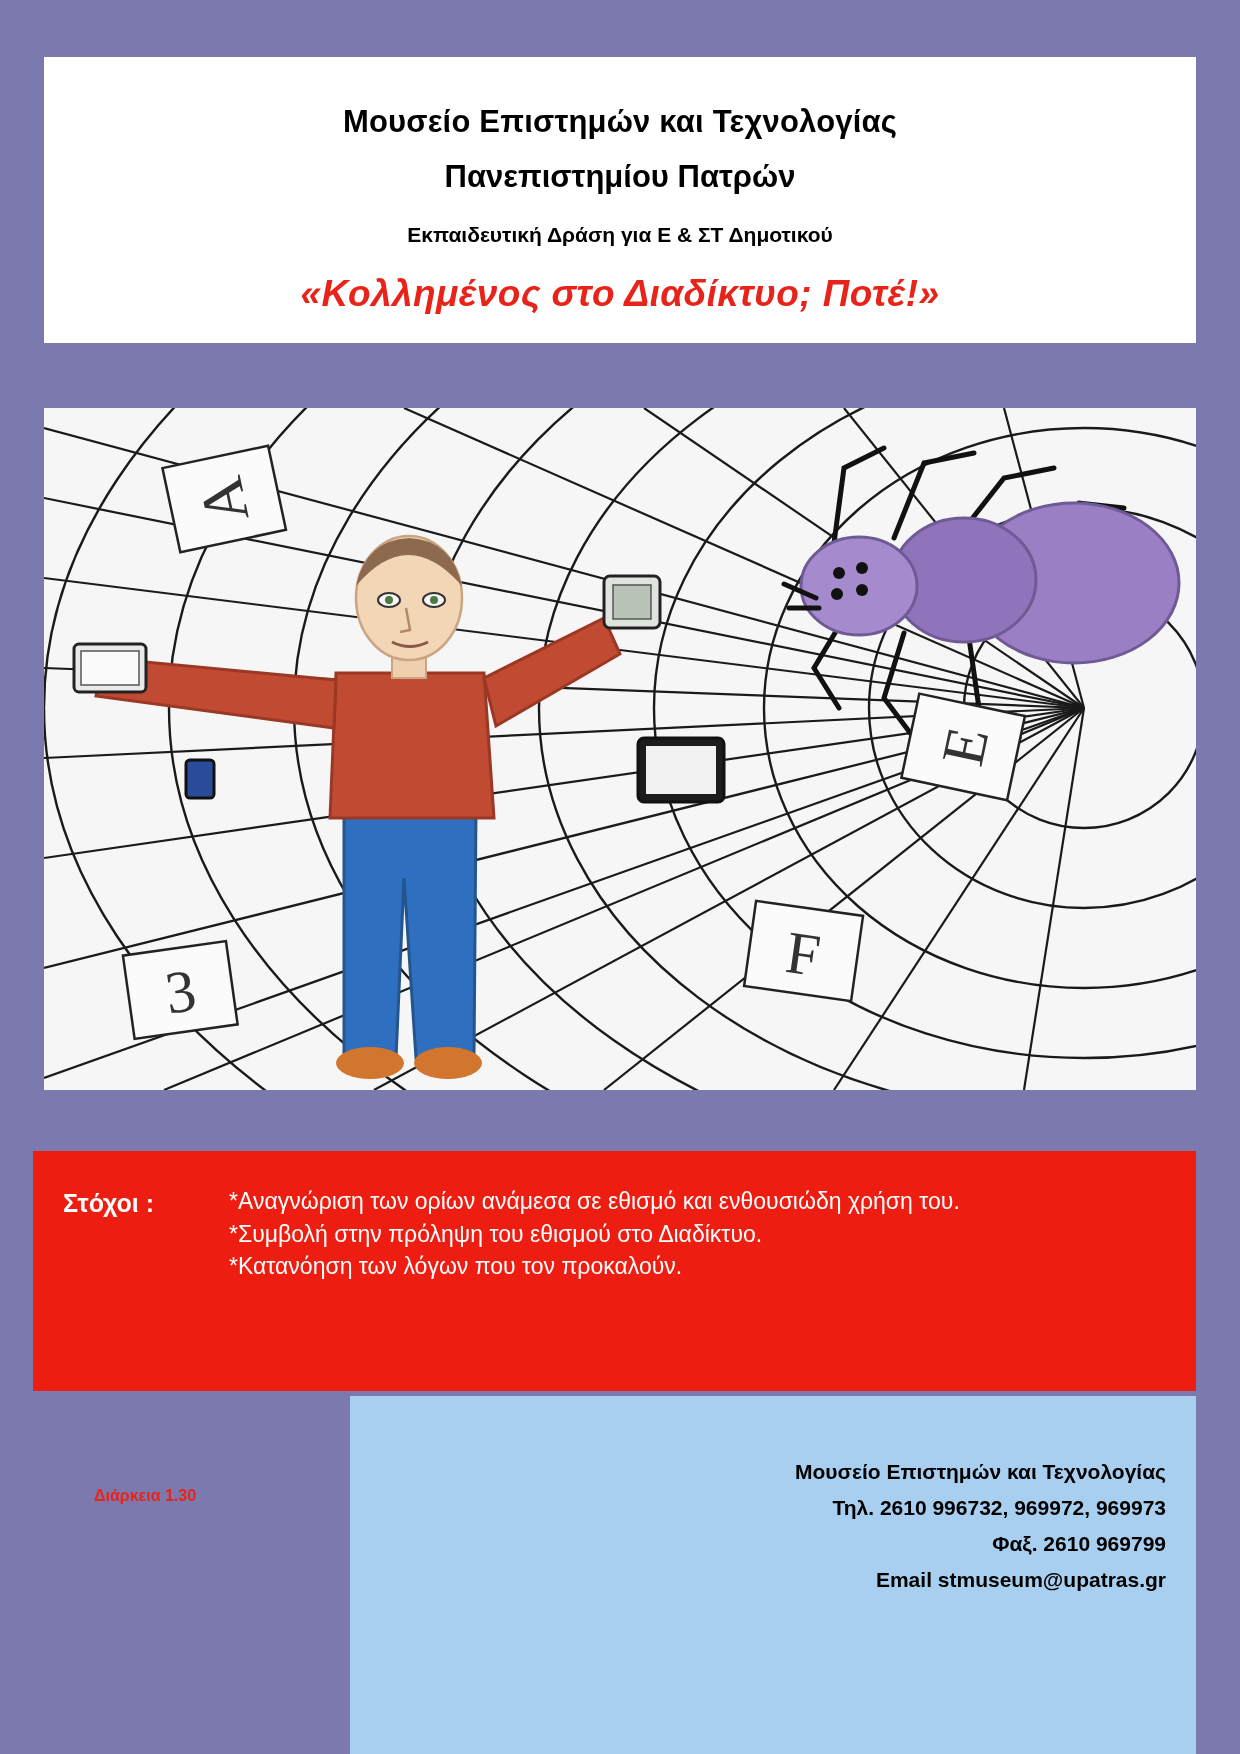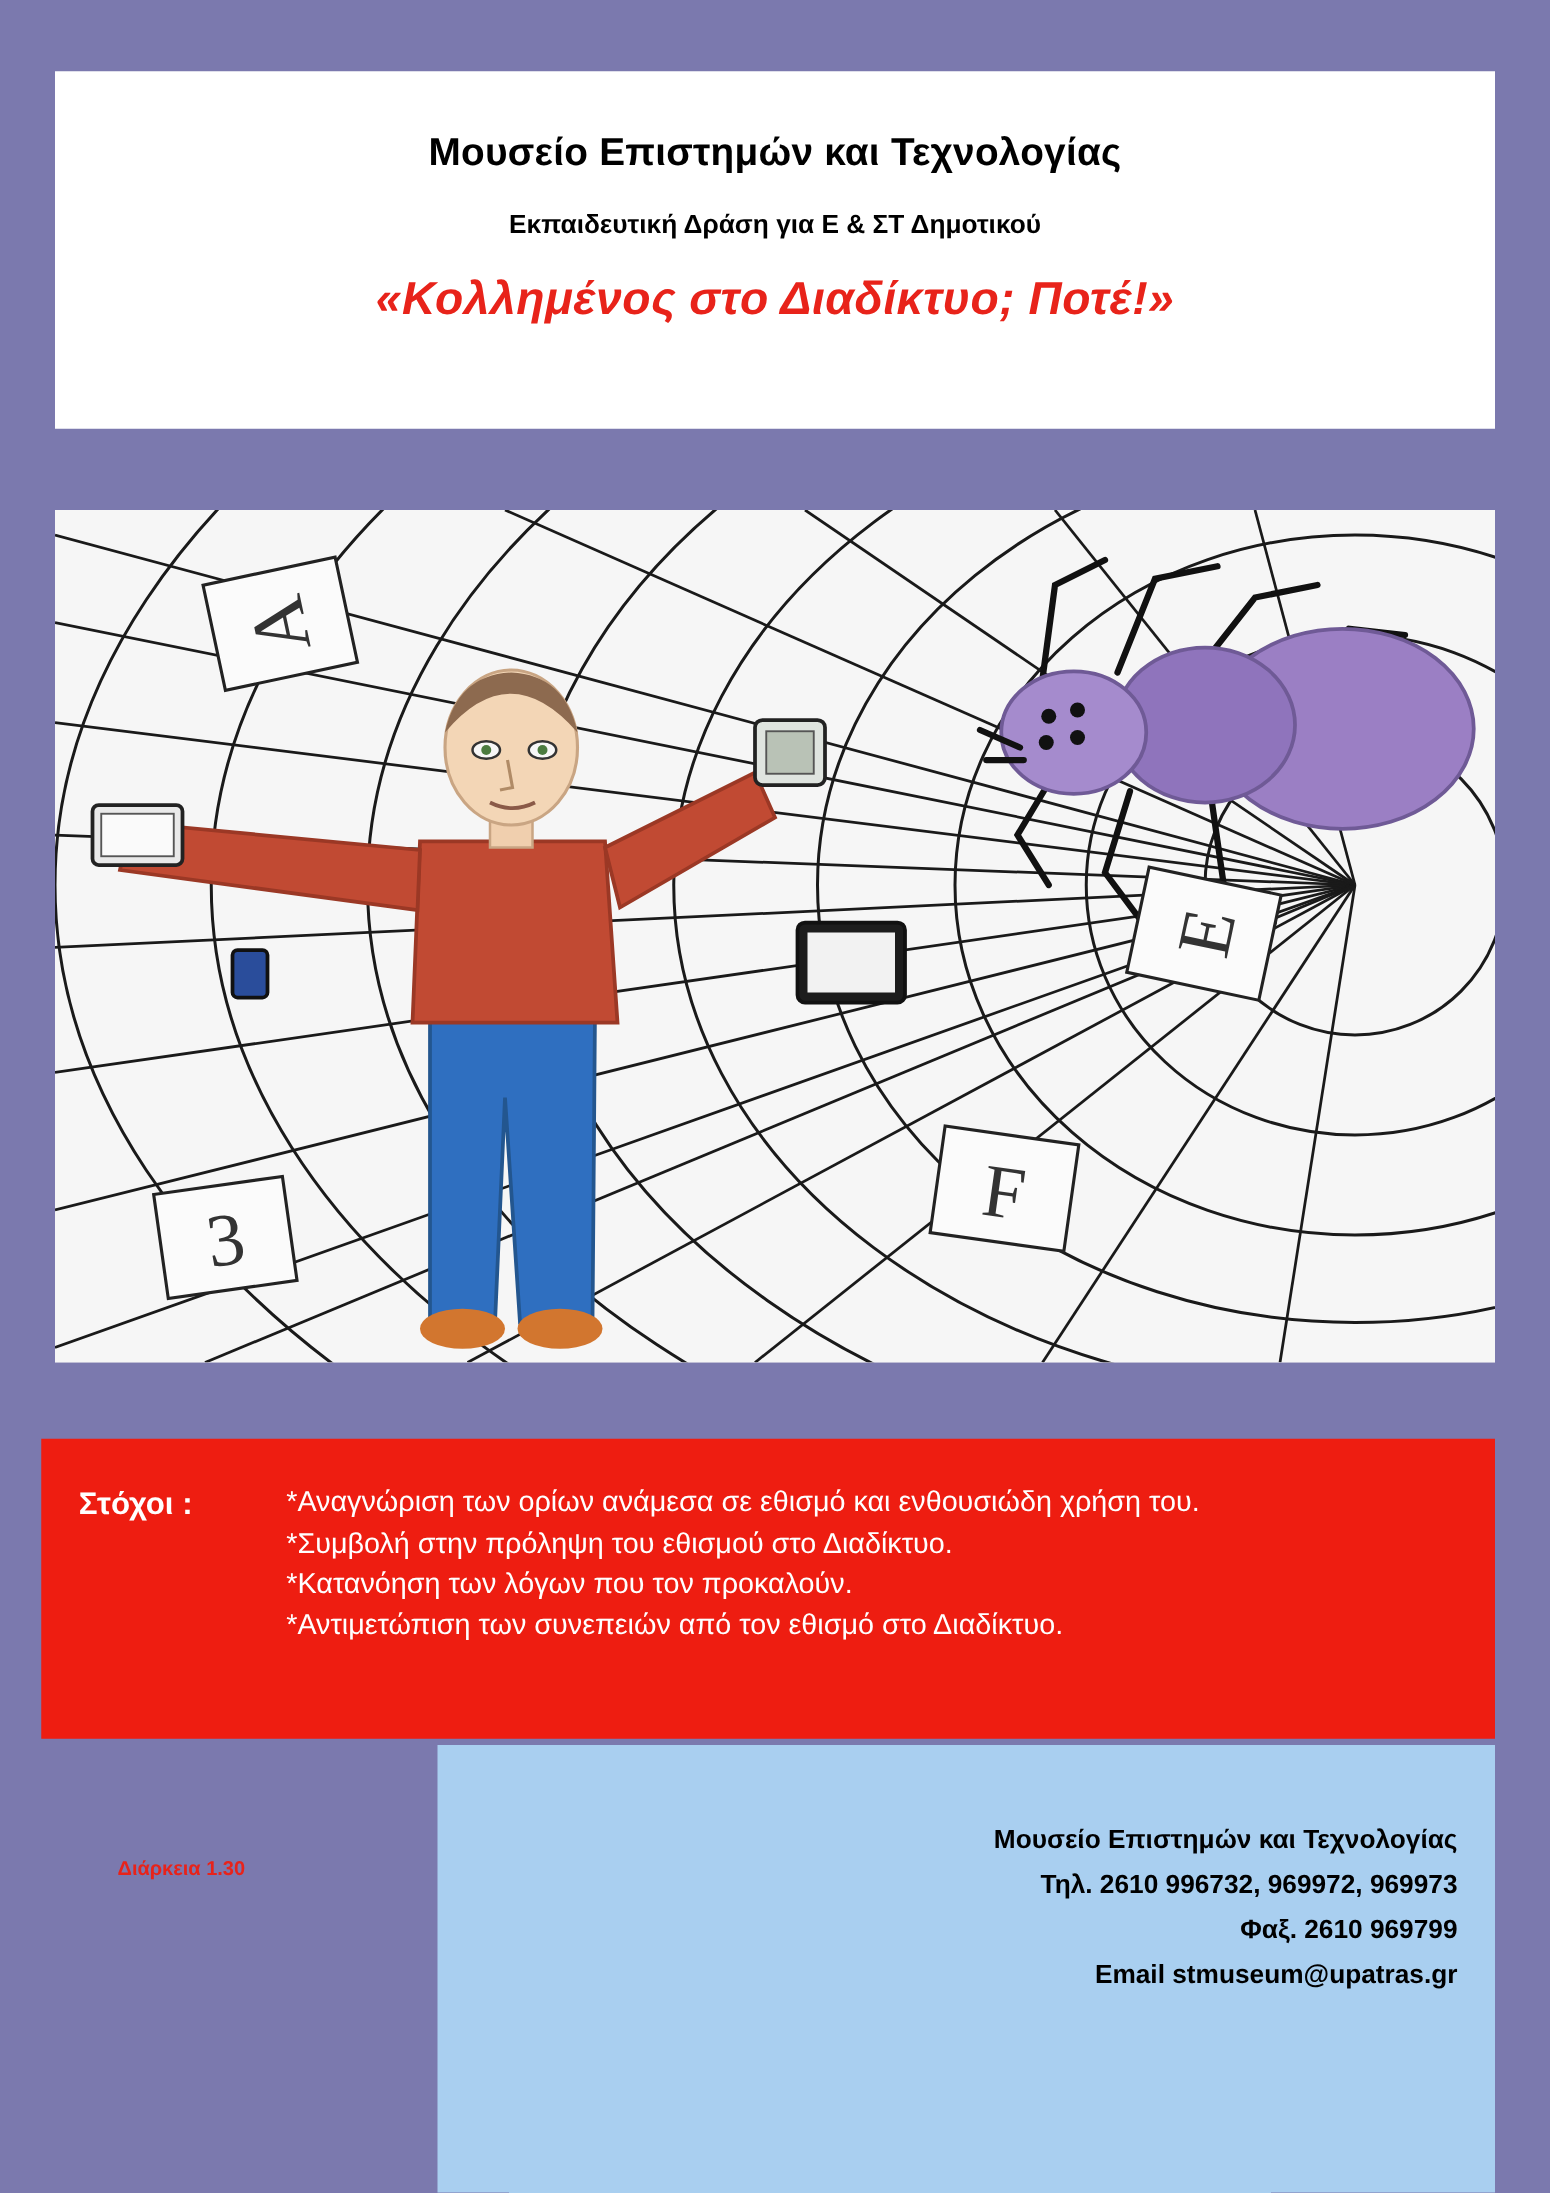--- a/index.html
+++ b/index.html
@@ -133,20 +133,21 @@
     font-size: 16px;
     font-weight: bold;
     color: #e8231a;
   }
 </style>
 </head>
 <body>
 
 <div class="header-panel">
   <div class="museum-line1">Μουσείο Επιστημών και Τεχνολογίας</div>
+  <div class="museum-line2">Πανεπιστημίου Πατρών</div>
   <div class="subtitle">Εκπαιδευτική Δράση για Ε &amp; ΣΤ Δημοτικού</div>
   <div class="main-title">«Κολλημένος στο Διαδίκτυο; Ποτέ!»</div>
 </div>
 
 <div class="illustration">
   <svg viewBox="0 0 1152 682" preserveAspectRatio="none">
     <rect x="0" y="0" width="1152" height="682" fill="#f6f6f6"></rect>
 
     <g stroke="#1a1a1a" stroke-width="2.2" fill="none">
       <line x1="1040" y1="300" x2="0" y2="20"></line>
@@ -262,21 +263,20 @@
     </g>
   </svg>
 </div>
 
 <div class="goals-panel">
   <div class="goals-label">Στόχοι :</div>
   <div class="goals-list">
     <div>*Αναγνώριση των ορίων ανάμεσα σε εθισμό και ενθουσιώδη χρήση του.</div>
     <div>*Συμβολή στην πρόληψη του εθισμού στο Διαδίκτυο.</div>
     <div>*Κατανόηση των λόγων που τον προκαλούν.</div>
-    <div>*Αντιμετώπιση των συνεπειών από τον εθισμό στο Διαδίκτυο.</div>
   </div>
 </div>
 
 <div class="footer-blue">
   <div>Μουσείο Επιστημών και Τεχνολογίας</div>
   <div>Τηλ. 2610 996732, 969972, 969973</div>
   <div>Φαξ. 2610 969799</div>
   <div>Email stmuseum@upatras.gr</div>
 </div>
 

